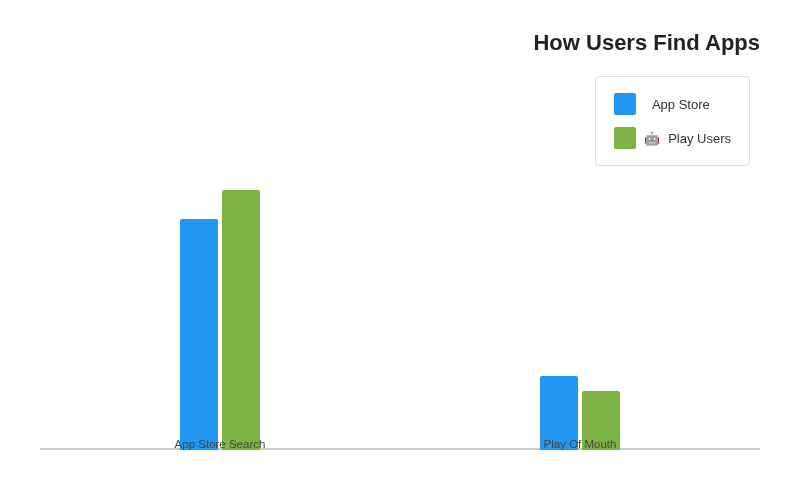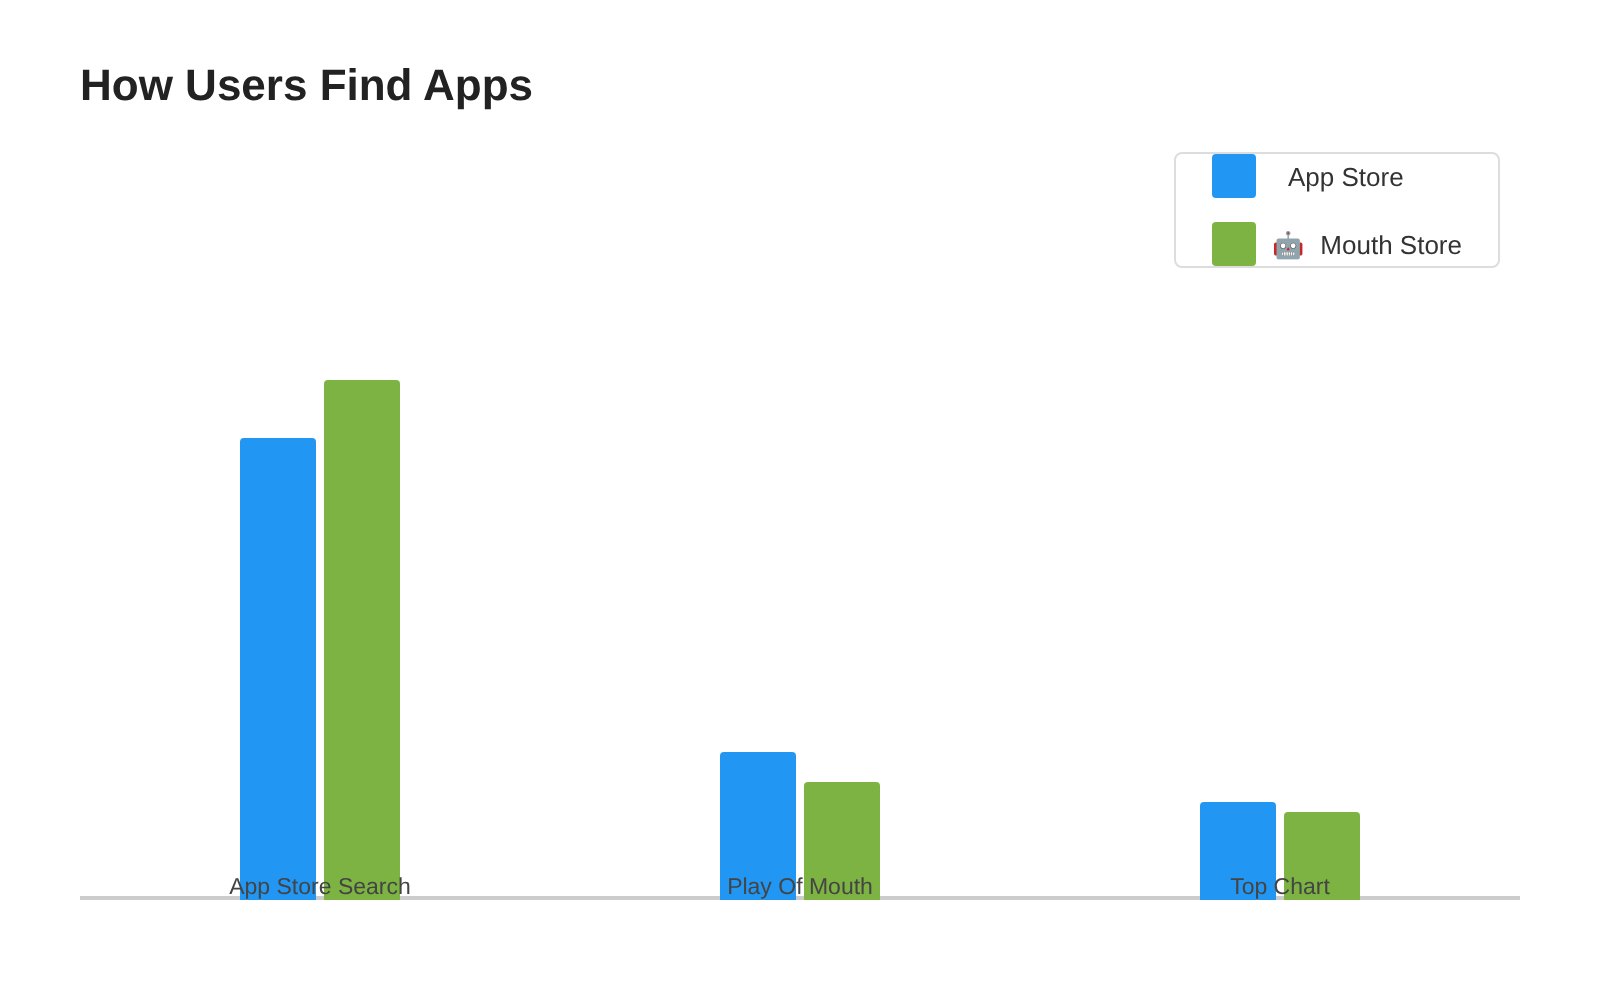--- a/index.html
+++ b/index.html
@@ -8,21 +8,21 @@
       height: 500px;
       background: #fff;
       font-family: 'Helvetica Neue', Arial, sans-serif;
       overflow: hidden;
     }
     .chart-container {
       width: 800px;
       height: 500px;
       display: flex;
       flex-direction: column;
-      align-items: flex-start;
+      align-items: flex-end;
       padding: 30px 40px 20px 40px;
       position: relative;
     }
     .chart-title {
       font-size: 22px;
       font-weight: 700;
       color: #222;
       margin-bottom: 20px;
       text-align: center;
     }
@@ -86,21 +86,21 @@
       font-weight: 500;
       white-space: nowrap;
     }
     .legend {
       position: absolute;
       top: 0;
       right: 10px;
       background: #fff;
       border: 1px solid #ddd;
       border-radius: 4px;
-      padding: 0 18px;
+      padding: 16px 18px;
       display: flex;
       flex-direction: column;
       gap: 12px;
     }
     .legend-item {
       display: flex;
       align-items: center;
       gap: 8px;
     }
     .legend-color {
@@ -142,38 +142,27 @@
           <div class="bar-wrap">
             <div class="bar-label-top">15%</div>
             <div class="bar bar-app" style="height: 74px;"></div>
           </div>
           <div class="bar-wrap">
             <div class="bar-label-top">12%</div>
             <div class="bar bar-play" style="height: 59px;"></div>
           </div>
           <div class="group-label">Play Of Mouth</div>
         </div>
-        <div class="group">
-          <div class="bar-wrap">
-            <div class="bar-label-top">10%</div>
-            <div class="bar bar-app" style="height: 49px;"></div>
-          </div>
-          <div class="bar-wrap">
-            <div class="bar-label-top">9%</div>
-            <div class="bar bar-play" style="height: 44px;"></div>
-          </div>
-          <div class="group-label">Top Chart</div>
-        </div>
       </div>
     <div class="legend">
       <div class="legend-item">
         <div class="legend-color bar-app"></div>
         <span class="legend-icon"></span>
         <span class="legend-text">App Store</span>
       </div>
       <div class="legend-item">
         <div class="legend-color bar-play"></div>
         <span class="legend-icon" style="font-size:13px;">🤖</span>
-        <span class="legend-text">Mouth Store</span>
+        <span class="legend-text">Play Users</span>
       </div>
     </div>
   </div>
 </div>
 
 </body></html>

